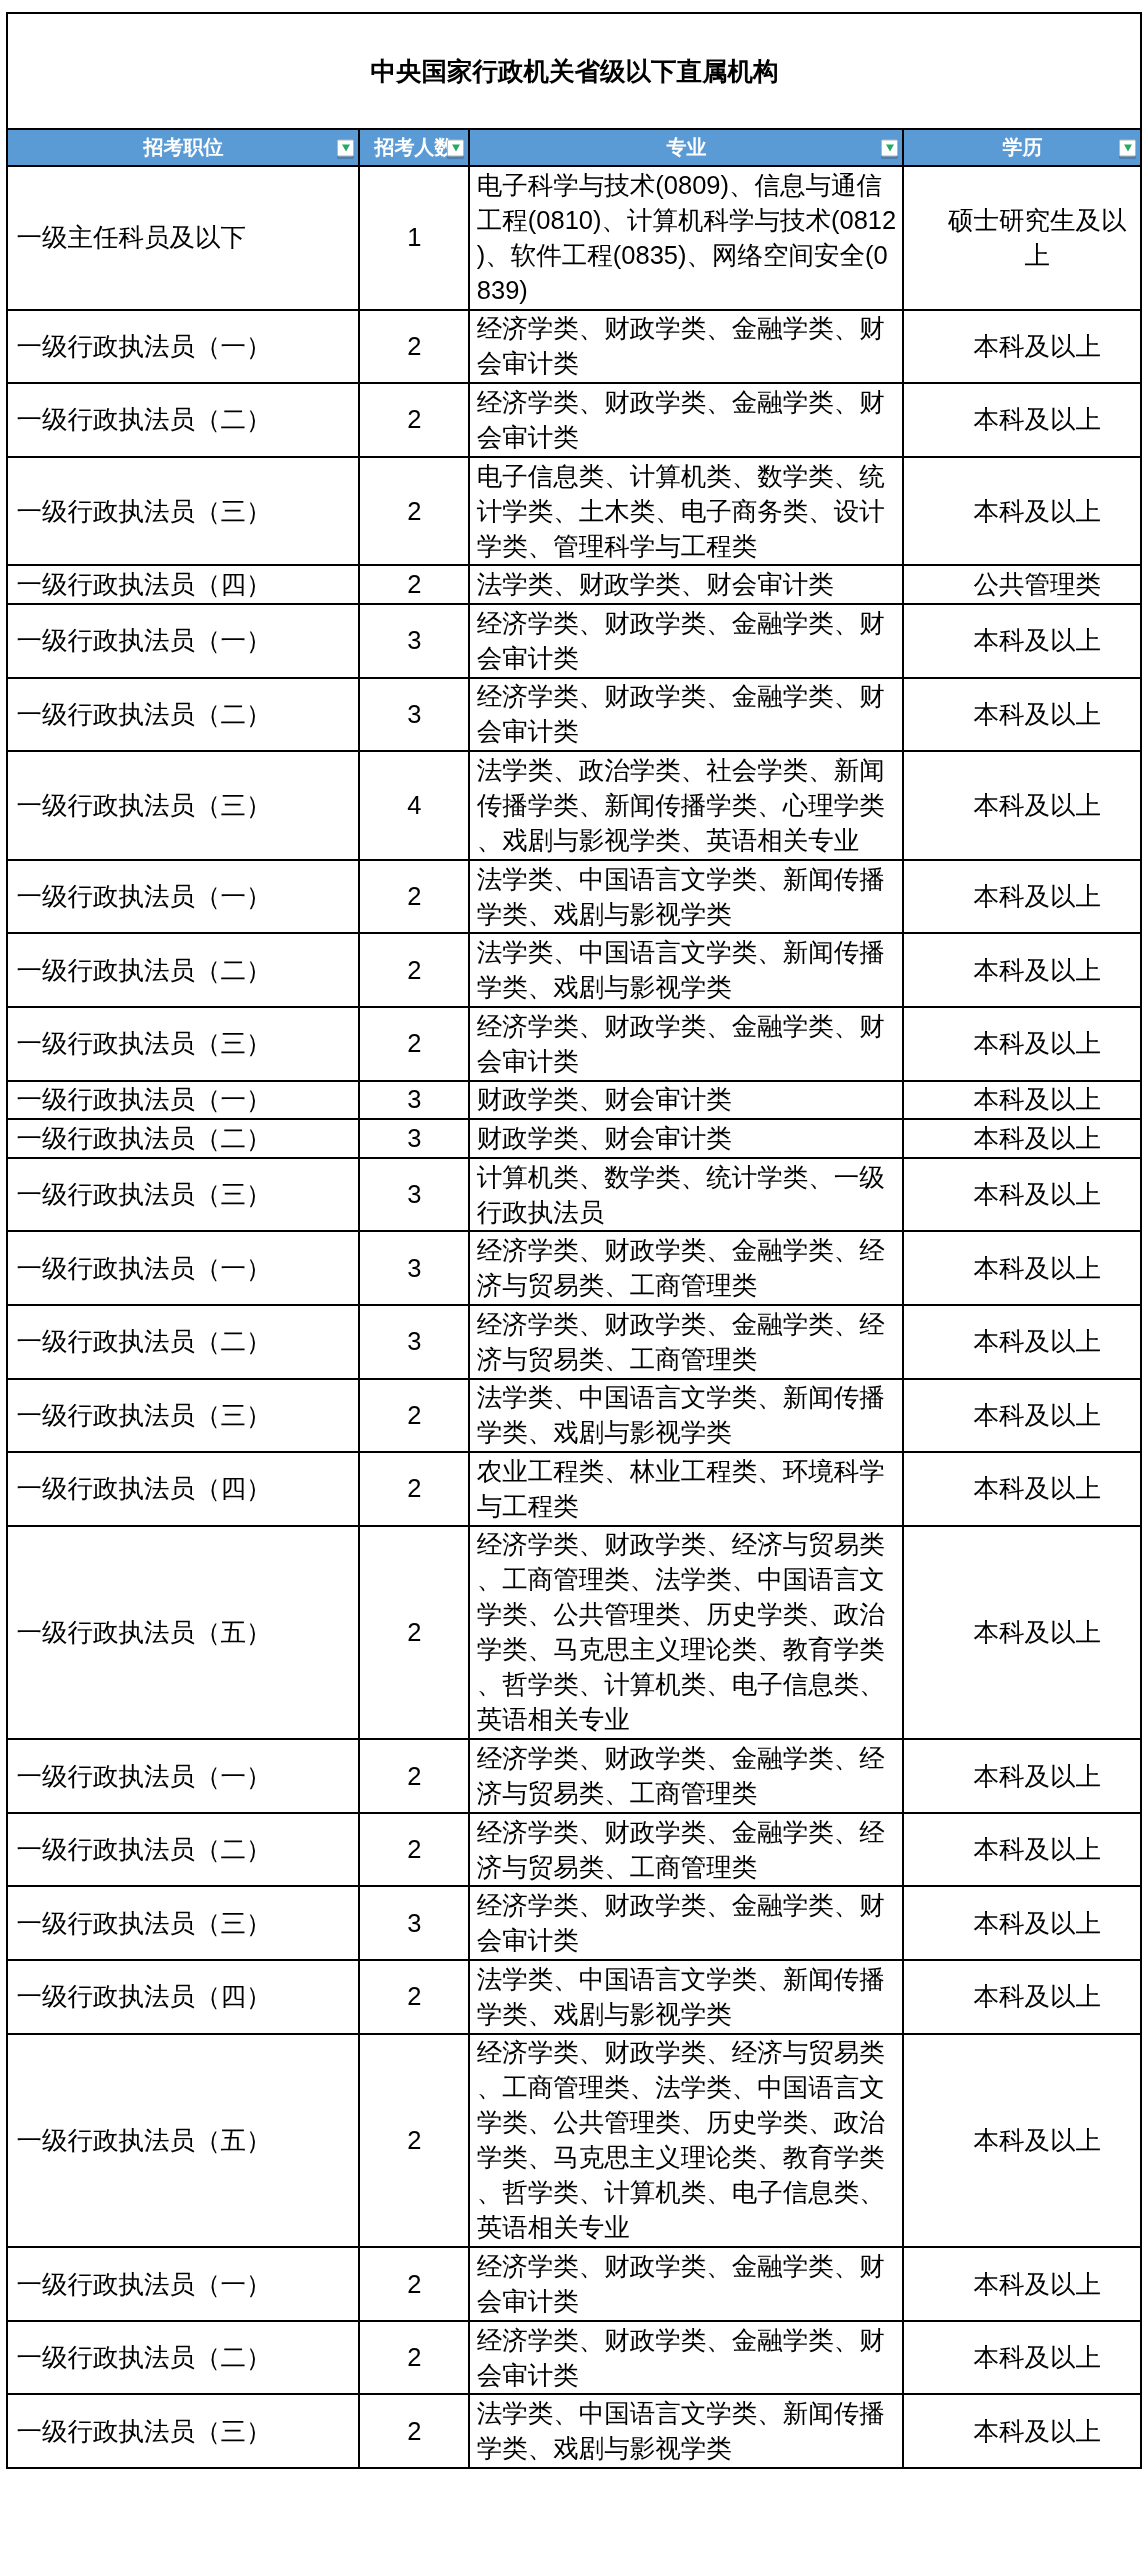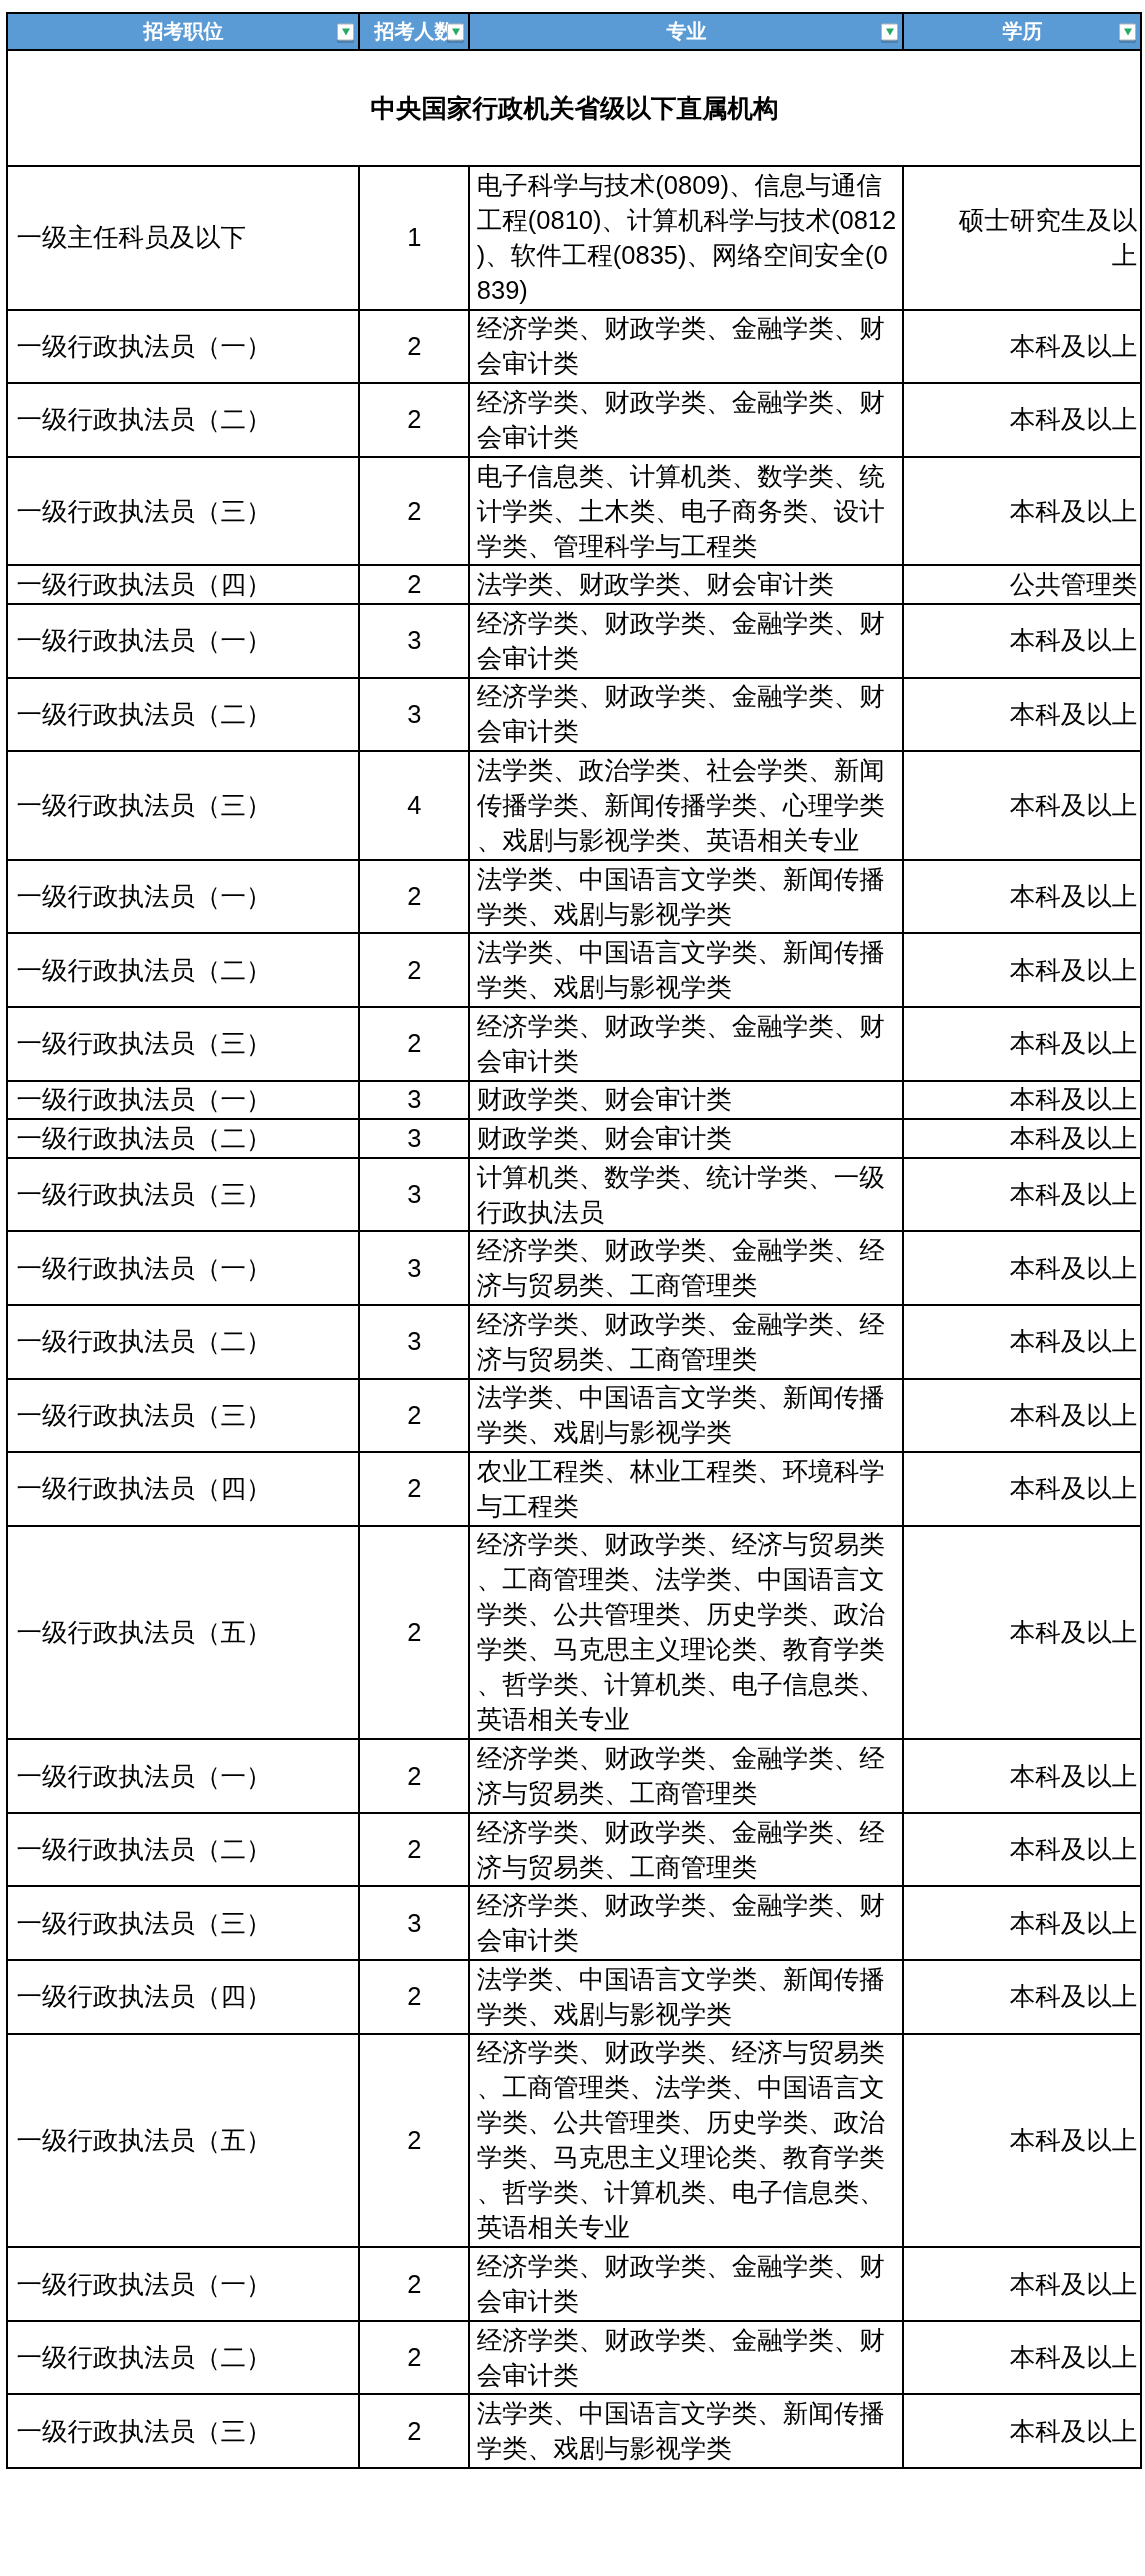--- a/index.html
+++ b/index.html
@@ -86,45 +86,45 @@
     text-align: center;
   }
   td.cell-majors {
     text-align: left;
     padding-left: 6.4px;
     padding-right: 4px;
     word-break: break-all;
     line-break: anywhere;
   }
   td.cell-edu {
-    text-align: right;
+    text-align: center;
     padding-left: 33px;
   }
 </style>
 </head>
 <body>
 
 <div class="sheet">
   <table class="grid">
     <colgroup>
       <col style="width:352px">
       <col style="width:110px">
       <col style="width:434px">
       <col style="width:238px">
     </colgroup>
     <thead>
+      <tr>
+        <td class="title-cell" colspan="4">中央国家行政机关省级以下直属机构</td>
+      </tr>
       <tr id="header-row">
           <th><span>招考职位</span><span class="filter-btn"></span></th>
           <th><span>招考人数</span><span class="filter-btn"></span></th>
           <th><span>专业</span><span class="filter-btn"></span></th>
           <th><span>学历</span><span class="filter-btn"></span></th>
         </tr>
-      <tr>
-        <td class="title-cell" colspan="4">中央国家行政机关省级以下直属机构</td>
-      </tr>
     </thead>
     <tbody id="rows">
         <tr>
           <td class="cell-pos">一级主任科员及以下</td>
           <td class="cell-count">1</td>
           <td class="cell-majors">电子科学与技术(0809)、信息与通信工程(0810)、计算机科学与技术(0812)、软件工程(0835)、网络空间安全(0839)</td>
           <td class="cell-edu">硕士研究生及以上</td>
         </tr>
         <tr>
           <td class="cell-pos">一级行政执法员（一）</td>

